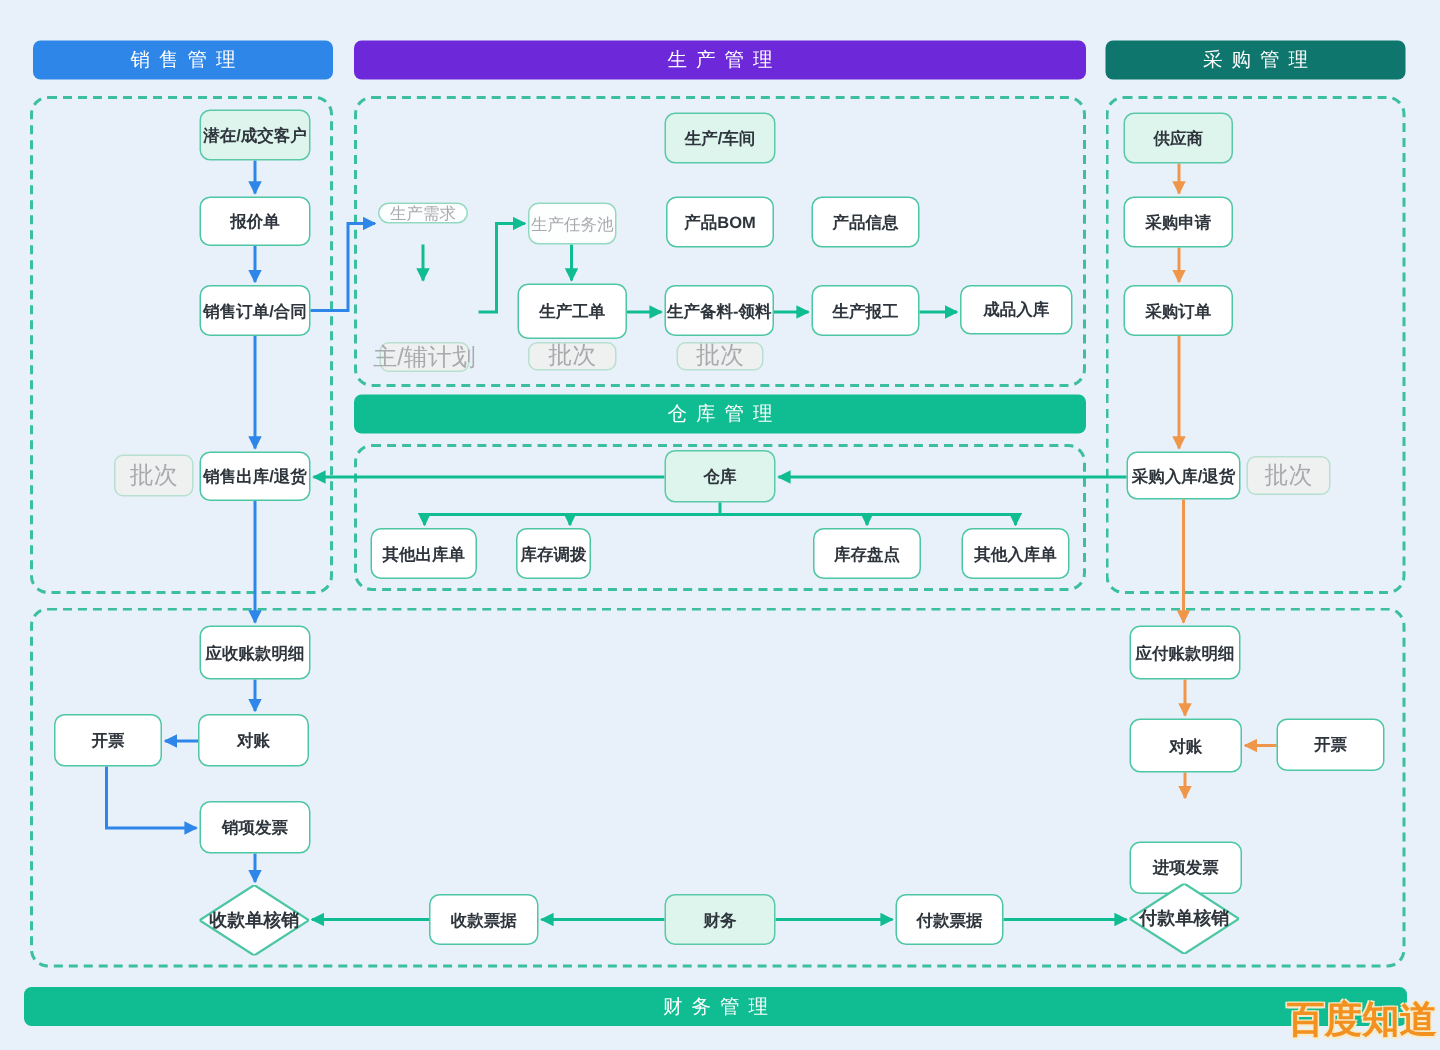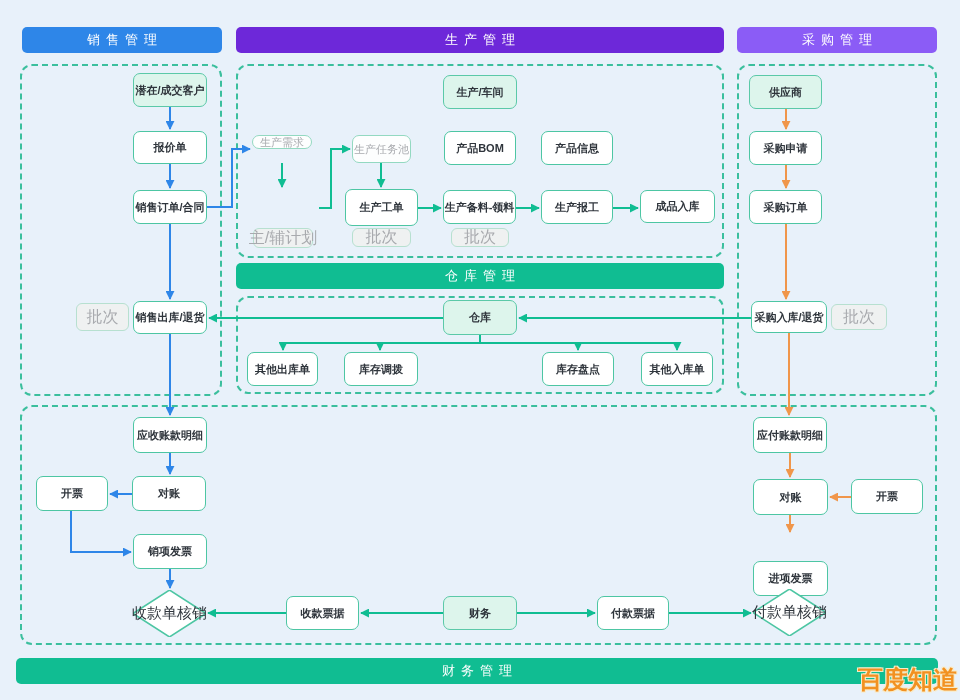--- a/index.html
+++ b/index.html
@@ -24,21 +24,21 @@
     display:flex;align-items:center;justify-content:center;
     white-space:nowrap;font-weight:700;font-size:11px;color:#2F353C;
   }
   .node.doc{background:#FFFFFF;border:1.5px solid #4DC6A3;}
   .node.entity{background:#DDF5EC;border:1.5px solid #5BC9A8;}
   .node.muted{background:#FDFEFE;border:1.5px solid #93D9C1;color:#A8AAAE;font-weight:400;}
   .node.badge{background:#EFF1F1;border:1.5px solid #B7E0D0;color:#A8AAAE;
     font-weight:400;font-size:16px;border-radius:6px;}
   .node.diamond{background:transparent;border:none;}
   .node.diamond svg{position:absolute;left:0;top:0;}
-  .node.diamond .dlabel{position:relative;z-index:2;font-size:15px;font-weight:400;color:#2F353C;}
+  .node.diamond .dlabel{position:relative;z-index:2;font-size:12px;font-weight:700;color:#2F353C;}
   #edges{position:absolute;left:0;top:0;pointer-events:none;overflow:visible;}
   .watermark{
     position:absolute;left:858px;top:663px;z-index:10;
     font-size:25px;font-weight:900;color:#F29120;letter-spacing:0px;
     text-shadow:1px 1px 0 #F8EBC9,-1px -1px 0 #F8EBC9,1px -1px 0 #F8EBC9,-1px 1px 0 #F8EBC9;
     white-space:nowrap;
   }
 </style>
 </head>
 <body>
@@ -119,21 +119,21 @@
     <div class="node doc" style="left: 541px; top: 131px; width: 72px; height: 34px;">产品信息</div>
     <div class="node badge" style="left: 253px; top: 228px; width: 60px; height: 20px;">主/辅计划</div>
     <div class="node doc" style="left: 345px; top: 189px; width: 73px; height: 37px;">生产工单</div>
     <div class="node badge" style="left: 352px; top: 228px; width: 59px; height: 19px;">批次</div>
     <div class="node doc" style="left: 443px; top: 190px; width: 73px; height: 34px;">生产备料-领料</div>
     <div class="node badge" style="left: 451px; top: 228px; width: 58px; height: 19px;">批次</div>
     <div class="node doc" style="left: 541px; top: 190px; width: 72px; height: 34px;">生产报工</div>
     <div class="node doc" style="left: 640px; top: 190px; width: 75px; height: 33px;">成品入库</div>
     <div class="node entity" style="left: 443px; top: 300px; width: 74px; height: 35px;">仓库</div>
     <div class="node doc" style="left: 247px; top: 352px; width: 71px; height: 34px;">其他出库单</div>
-    <div class="node doc" style="left: 344px; top: 352px; width: 74px; height: 34px;">库存调拨</div>
+    <div class="node doc" style="left: 344px; top: 352px; width: 50px; height: 34px;">库存调拨</div>
     <div class="node doc" style="left: 542px; top: 352px; width: 72px; height: 34px;">库存盘点</div>
     <div class="node doc" style="left: 641px; top: 352px; width: 72px; height: 34px;">其他入库单</div>
     <div class="node entity" style="left: 749px; top: 75px; width: 73px; height: 34px;">供应商</div>
     <div class="node doc" style="left: 749px; top: 131px; width: 73px; height: 34px;">采购申请</div>
     <div class="node doc" style="left: 749px; top: 190px; width: 73px; height: 34px;">采购订单</div>
     <div class="node doc" style="left: 751px; top: 301px; width: 76px; height: 32px;">采购入库/退货</div>
     <div class="node badge" style="left: 831px; top: 304px; width: 56px; height: 26px;">批次</div>
     <div class="node doc" style="left: 753px; top: 417px; width: 74px; height: 36px;">应付账款明细</div>
     <div class="node doc" style="left: 753px; top: 479px; width: 75px; height: 36px;">对账</div>
     <div class="node doc" style="left: 851px; top: 479px; width: 72px; height: 35px;">开票</div>
@@ -142,17 +142,17 @@
       <svg width="73" height="47">
         <polygon points="36.5,0 73,23.5 36.5,47 0,23.5" fill="#FFFFFF" stroke="#4DC6A3" stroke-width="1.5"></polygon>
       </svg>
       <span class="dlabel">付款单核销</span>
     </div>
     <div class="node doc" style="left: 286px; top: 596px; width: 73px; height: 34px;">收款票据</div>
     <div class="node entity" style="left: 443px; top: 596px; width: 74px; height: 34px;">财务</div>
     <div class="node doc" style="left: 597px; top: 596px; width: 72px; height: 34px;">付款票据</div>
     <div class="hdr" style="background: rgb(46, 134, 232); left: 22px; top: 27px; width: 200px; height: 26px;">销售管理</div>
     <div class="hdr" style="background: #6d28d9; left: 236px; top: 27px; width: 488px; height: 26px;">生产管理</div>
-    <div class="hdr" style="background: #8b5cf6; left: 737px; top: 27px; width: 200px; height: 26px;">采购管理</div>
+    <div class="hdr" style="background: #0f766e; left: 737px; top: 27px; width: 200px; height: 26px;">采购管理</div>
     <div class="hdr" style="background: rgb(16, 189, 146); left: 236px; top: 263px; width: 488px; height: 26px;">仓库管理</div>
     <div class="hdr" style="background: rgb(16, 189, 146); left: 16px; top: 658px; width: 922px; height: 26px;">财务管理</div>
     <div class="watermark">百度知道</div>
 </div>
 
 </body></html>

